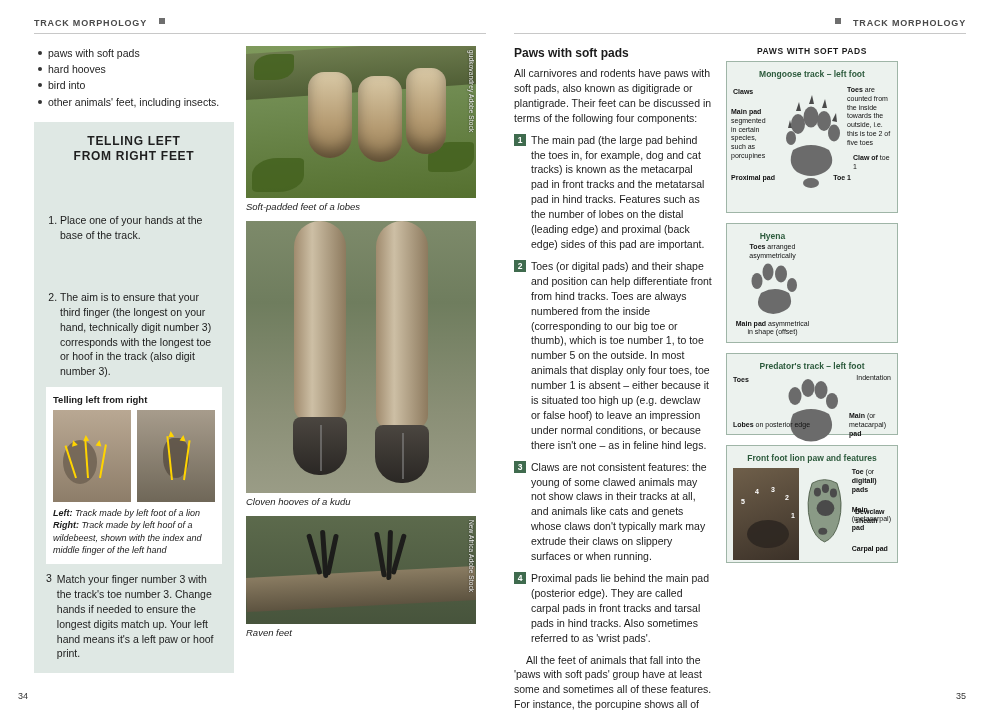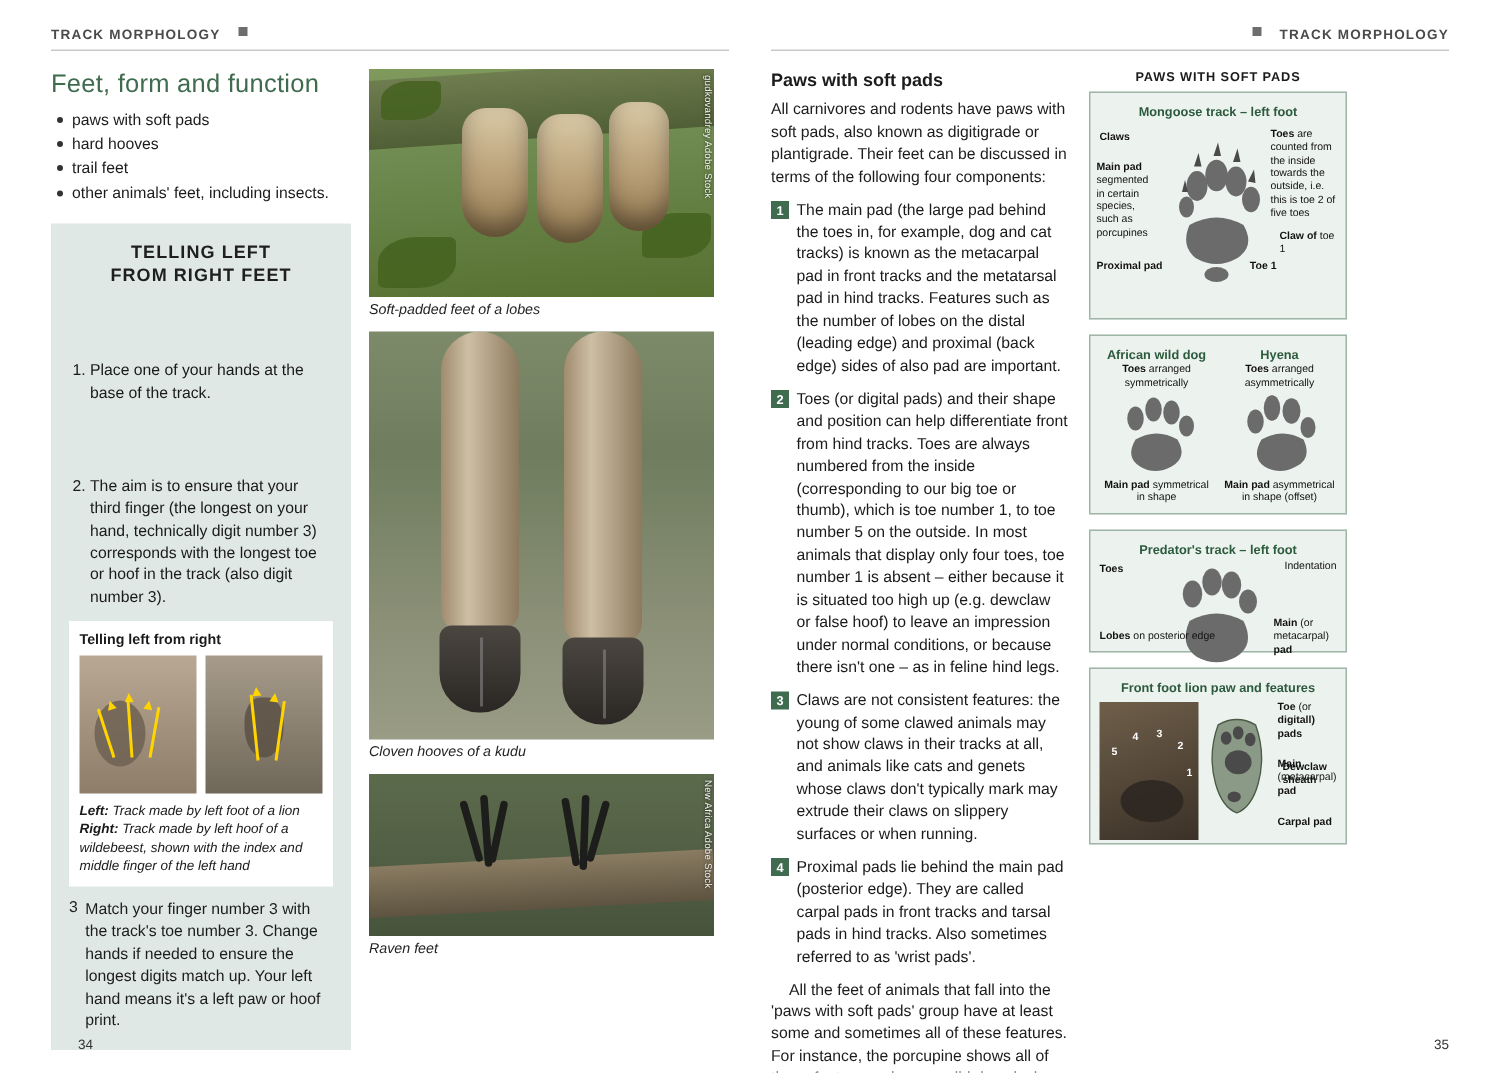--- a/index.html
+++ b/index.html
@@ -142,21 +142,21 @@
   }
   .diagbox { border:1px solid #9fb5a7; background:#ecf2ee; padding:7px 6px; margin-bottom:10px; position:relative; }
   .diagbox .dt {
     font-size:8.5px; font-weight:700; text-align:center; margin:0 0 5px 0; color:#2c5a3c;
   }
   .dlabel { font-size:7px; line-height:1.25; position:absolute; color:#111; }
   .dlabel b { font-weight:700; }
   .dsvg { display:block; margin:0 auto; }
 
   .pagenum { position:absolute; bottom:14px; font-size:9px; color:#333; }
-  .pagenum.l { left:52px; }
+  .pagenum.l { left:18px; }
   .pagenum.r { right:34px; }
 
   .photo-lionpaw { position:relative; width:74px; height:92px; background:linear-gradient(160deg,#6f5f4a,#3b3128); }
   .dot-num {
     position:absolute; font-size:7px; color:#fff; font-weight:700;
   }
 </style>
 </head>
 <body>
 
@@ -166,25 +166,24 @@
 
     <div class="runhead">
       <span>TRACK MORPHOLOGY</span>
       <span class="sq"></span>
     </div>
     <div class="rule"></div>
 
     <div class="cols">
 
       <div class="col-text">
-        <h1 class="title">Feet, form and function</h1>
         <ul class="bullets">
           <li class="body">paws with soft pads</li>
           <li class="body">hard hooves</li>
-          <li class="body">trail feet</li>
+          <li class="body">bird into</li>
           <li class="body">other animals' feet, including insects.</li>
         </ul>
 
         <div class="tintbox">
           <h2>
             <span>TELLING LEFT</span><br>
             <span>FROM RIGHT FEET</span>
           </h2>
           <ol class="steps">
             <li>Place one of your hands at the base of the track.</li>
@@ -278,21 +277,21 @@
     <div class="rule"></div>
 
     <div class="cols" style="gap:14px">
 
       <div class="numcol">
         <h3 class="sub">Paws with soft pads</h3>
         <p class="body">All carnivores and rodents have paws with soft pads, also known as digitigrade or plantigrade. Their feet can be discussed in terms of the following four components:</p>
 
         <div class="numitem">
           <div class="numbox">1</div>
-          <p>The main pad (the large pad behind the toes in, for example, dog and cat tracks) is known as the metacarpal pad in front tracks and the metatarsal pad in hind tracks. Features such as the number of lobes on the distal (leading edge) and proximal (back edge) sides of also pad are important.</p>
+          <p>The main pad (the large pad behind the toes in, for example, dog and cat tracks) is known as the metacarpal pad in front tracks and the metatarsal pad in hind tracks. Features such as the number of lobes on the distal (leading edge) and proximal (back edge) sides of this pad are important.</p>
         </div>
         <div class="numitem">
           <div class="numbox">2</div>
           <p>Toes (or digital pads) and their shape and position can help differentiate front from hind tracks. Toes are always numbered from the inside (corresponding to our big toe or thumb), which is toe number 1, to toe number 5 on the outside. In most animals that display only four toes, toe number 1 is absent – either because it is situated too high up (e.g. dewclaw or false hoof) to leave an impression under normal conditions, or because there isn't one – as in feline hind legs.</p>
         </div>
         <div class="numitem">
           <div class="numbox">3</div>
           <p>Claws are not consistent features: the young of some clawed animals may not show claws in their tracks at all, and animals like cats and genets whose claws don't typically mark may extrude their claws on slippery surfaces or when running.</p>
         </div>
         <div class="numitem">
@@ -329,34 +328,20 @@
           <span class="dlabel" style="left:6px;top:26px"><b>Claws</b></span>
           <span class="dlabel" style="left:4px;top:46px;width:40px"><b>Main pad</b> segmented in certain species, such as porcupines</span>
           <span class="dlabel" style="left:4px;top:112px"><b>Proximal pad</b></span>
           <span class="dlabel" style="right:4px;top:24px;width:46px;text-align:left"><b>Toes</b> are counted from the inside towards the outside, i.e. this is toe 2 of five toes</span>
           <span class="dlabel" style="right:4px;top:92px;width:40px"><b>Claw of</b> toe 1</span>
           <span class="dlabel" style="right:46px;top:112px"><b>Toe 1</b></span>
         </div>
 
         <div class="diagbox" style="height:120px;display:flex;gap:6px">
           <div style="width:50%;position:relative">
-            <div class="dt" style="margin-bottom:2px">African wild dog</div>
-            <div class="dlabel" style="position:static;text-align:center;margin-bottom:2px"><b>Toes</b> arranged symmetrically</div>
-            <svg class="dsvg" width="56" height="54" viewBox="0 0 56 54">
-              <g fill="#6b6b6b">
-                <ellipse cx="14" cy="16" rx="5.5" ry="8"></ellipse>
-                <ellipse cx="26" cy="10" rx="5.5" ry="8"></ellipse>
-                <ellipse cx="38" cy="12" rx="5.5" ry="8"></ellipse>
-                <ellipse cx="48" cy="21" rx="5" ry="7"></ellipse>
-                <path d="M14 30 q14 -8 28 0 q7 12 -4 18 q-11 6 -21 0 q-10 -6 -3 -18z"></path>
-              </g>
-            </svg>
-            <div class="dlabel" style="position:absolute;left:0;bottom:-2px;width:100%;text-align:center"><b>Main pad</b> symmetrical in shape</div>
-          </div>
-          <div style="width:50%;position:relative">
             <div class="dt" style="margin-bottom:2px">Hyena</div>
             <div class="dlabel" style="position:static;text-align:center;margin-bottom:2px"><b>Toes</b> arranged asymmetrically</div>
             <svg class="dsvg" width="56" height="54" viewBox="0 0 56 54">
               <g fill="#6b6b6b">
                 <ellipse cx="12" cy="18" rx="5.5" ry="8"></ellipse>
                 <ellipse cx="23" cy="9" rx="5.5" ry="8.5"></ellipse>
                 <ellipse cx="36" cy="11" rx="6" ry="8.5"></ellipse>
                 <ellipse cx="47" cy="22" rx="5" ry="7"></ellipse>
                 <path d="M16 30 q14 -8 28 0 q6 13 -5 18 q-11 6 -21 0 q-9 -6 -2 -18z"></path>
               </g>

